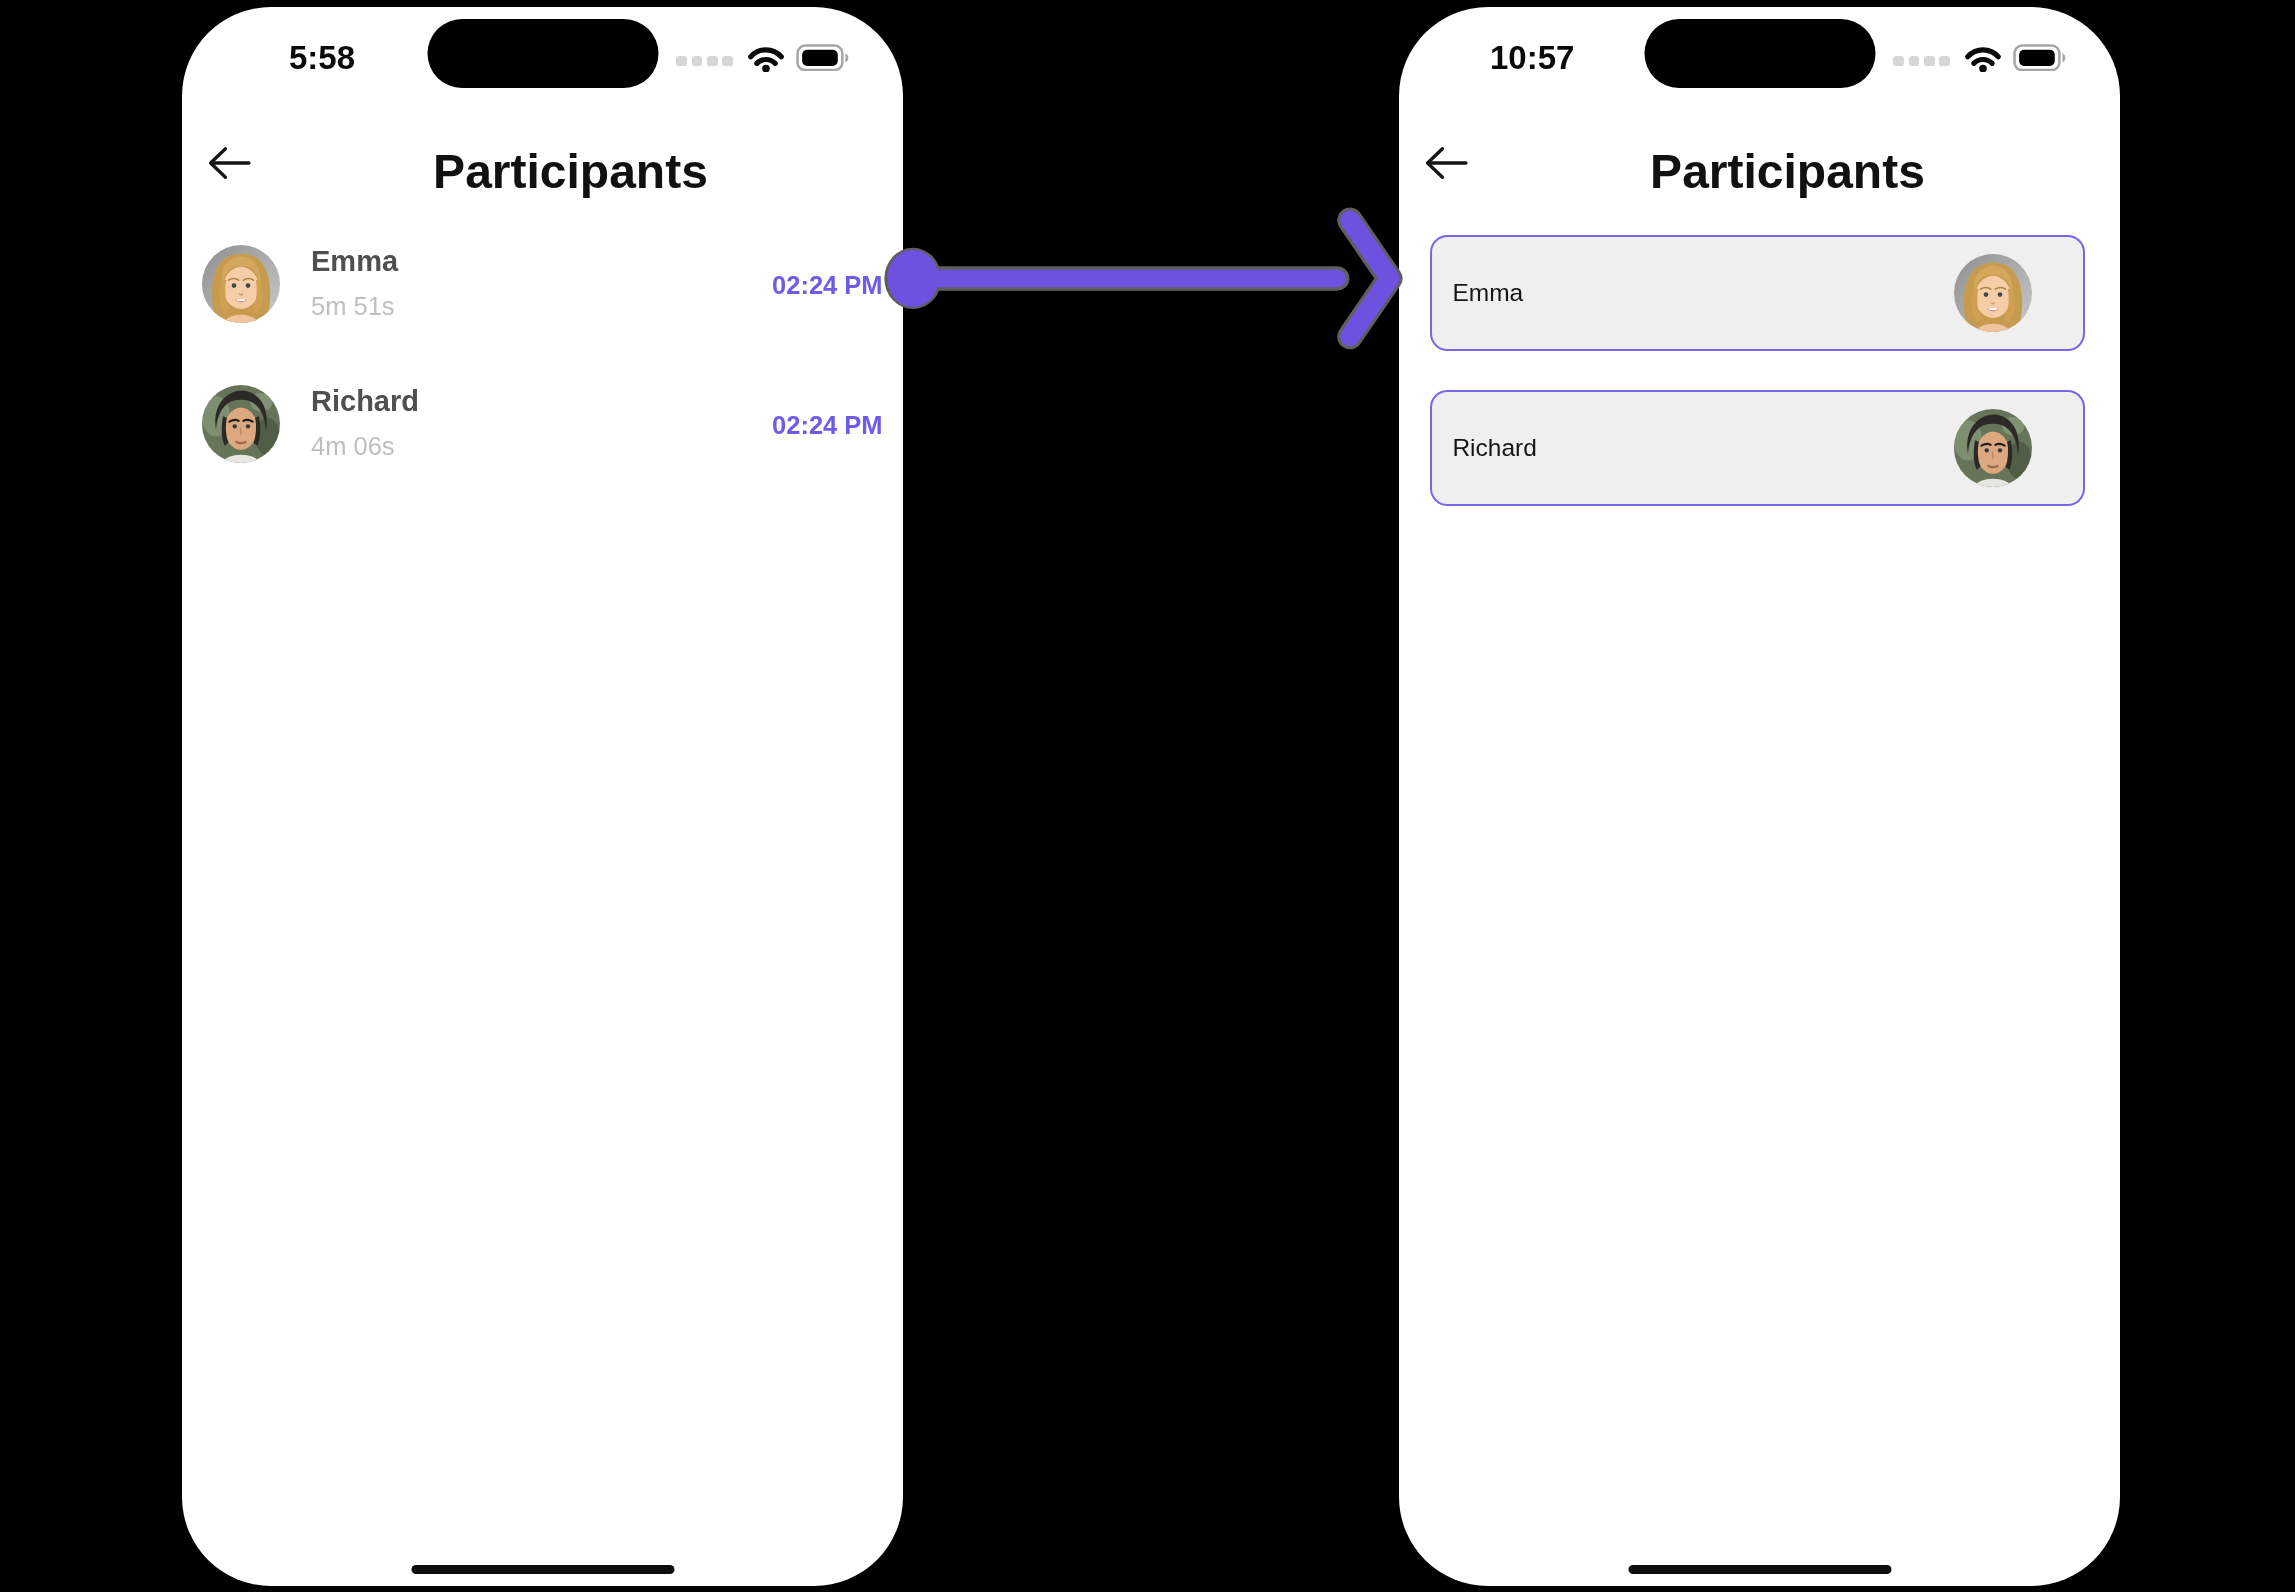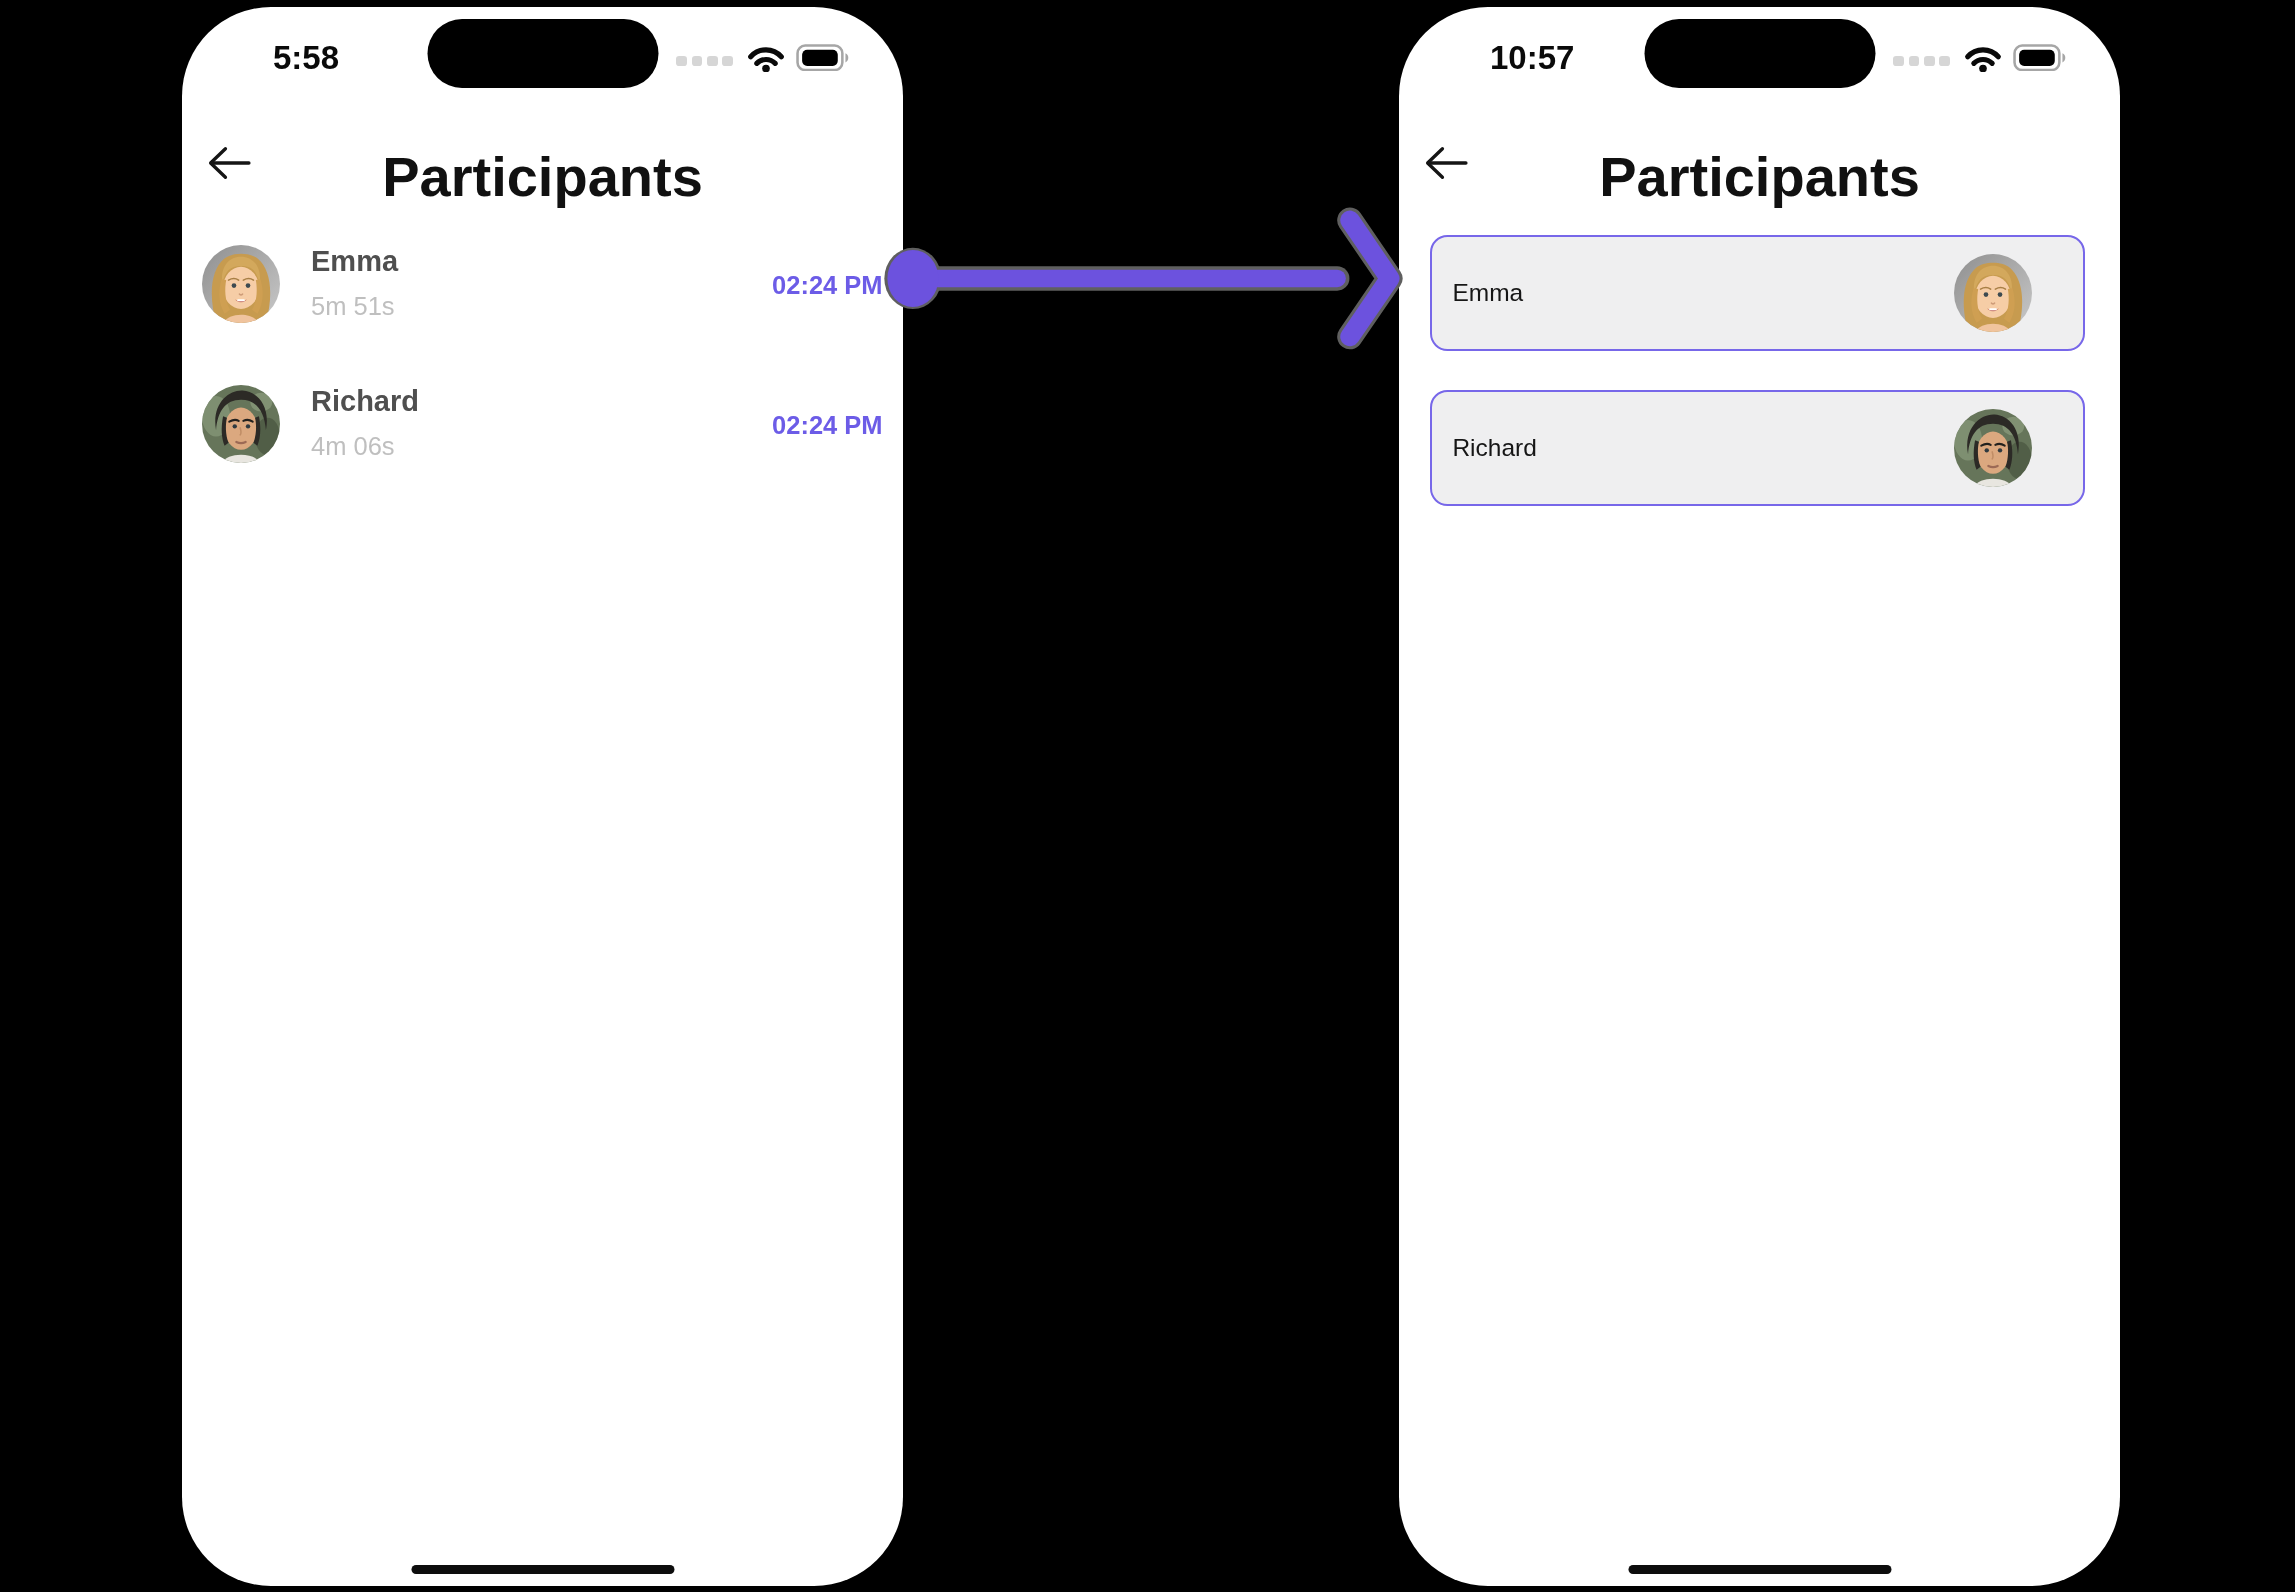--- a/index.html
+++ b/index.html
@@ -7,34 +7,34 @@
        font-family:"Liberation Sans", sans-serif;}
   .canvas{position:absolute;inset:0;background:#000;}
 
   
   .phone{position:absolute;top:6.6px;width:721px;height:1579px;background:#fff;
          border-radius:89px;overflow:hidden;}
   #phone-left{left:182px;}
   #phone-right{left:1399px;}
 
   
-  .time{position:absolute;top:32px;left:91px;width:82px;text-align:left;
+  .time{position:absolute;top:32px;left:91px;width:82px;text-align:right;
         font-size:33px;font-weight:700;color:#0a0a0a;letter-spacing:0px;}
   .island{position:absolute;top:12.2px;left:50%;transform:translateX(-50%);
           width:231px;height:69px;background:#000;border-radius:35px;}
   .sig-dots{position:absolute;top:49px;right:170px;display:flex;gap:4.6px;}
   .sig-dots i{width:10.7px;height:10.7px;border-radius:3.1px;background:#d6d6d6;display:block;}
   .wifi{position:absolute;top:38px;right:118px;width:38px;height:27.6px;}
   .batt{position:absolute;top:37px;right:53px;width:54px;height:27.6px;}
 
   
   .back{position:absolute;top:137px;left:23.5px;width:46px;height:39px;background:none;border:none;padding:0;cursor:pointer;}
   .back svg{width:46px;height:36px;display:block;}
   .title{position:absolute;top:137px;left:0;width:100%;margin:0;text-align:center;
-         font-size:56px;font-weight:700;color:#111;}
+         font-size:48px;font-weight:700;color:#111;padding-left:28px;}
 
   
   .row{position:absolute;left:20px;right:20.4px;height:140px;}
   .row-0{top:232px;} .row-1{top:372px;}
   .avatar{position:absolute;left:0;top:6.6px;width:78px;height:78px;border-radius:50%;
           overflow:hidden;}
   .avatar svg{width:100%;height:100%;display:block;}
   .pname{position:absolute;left:109px;top:8.2px;font-size:29px;font-weight:700;color:#4f4f4f;line-height:29px;}
   .dur{position:absolute;left:109px;top:55px;font-size:25.5px;font-weight:400;color:#bfbfbf;line-height:25.5px;}
   .tstamp{position:absolute;right:0;top:34px;font-size:25.5px;font-weight:700;color:#6C5CE7;line-height:25.5px;}

